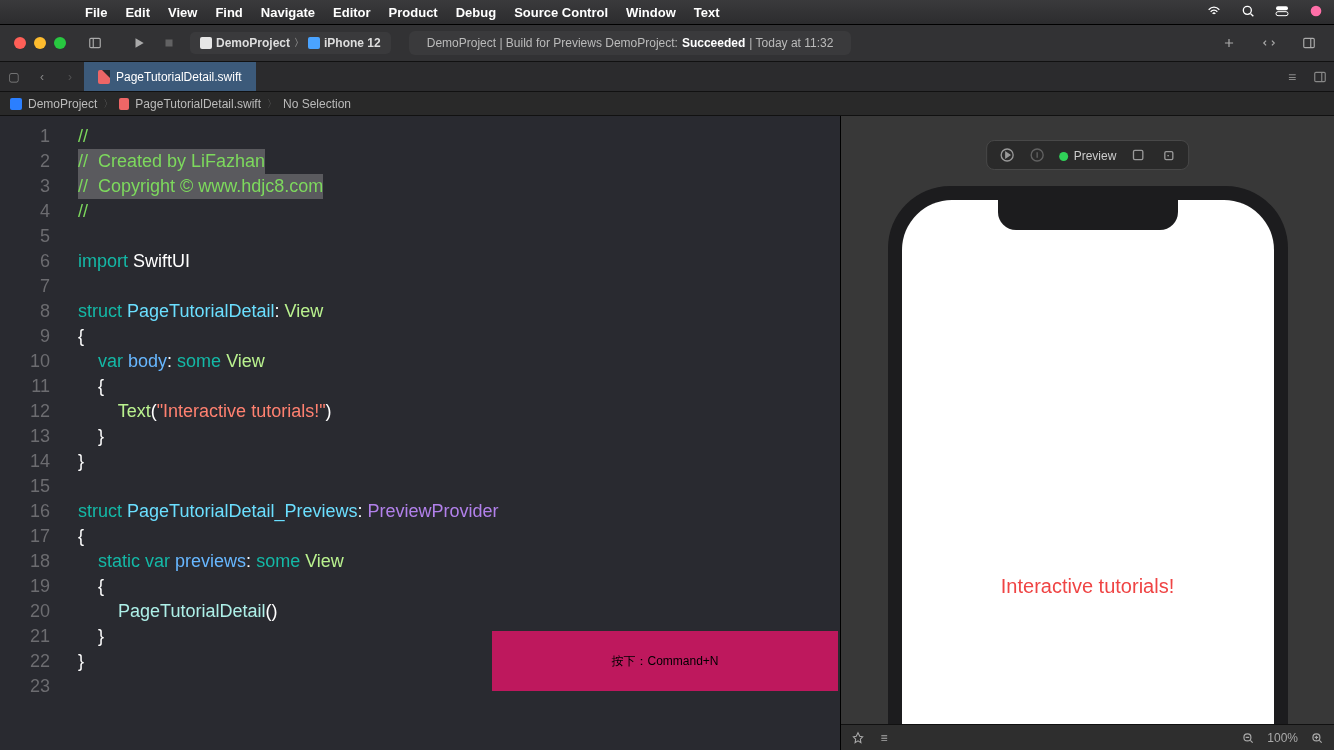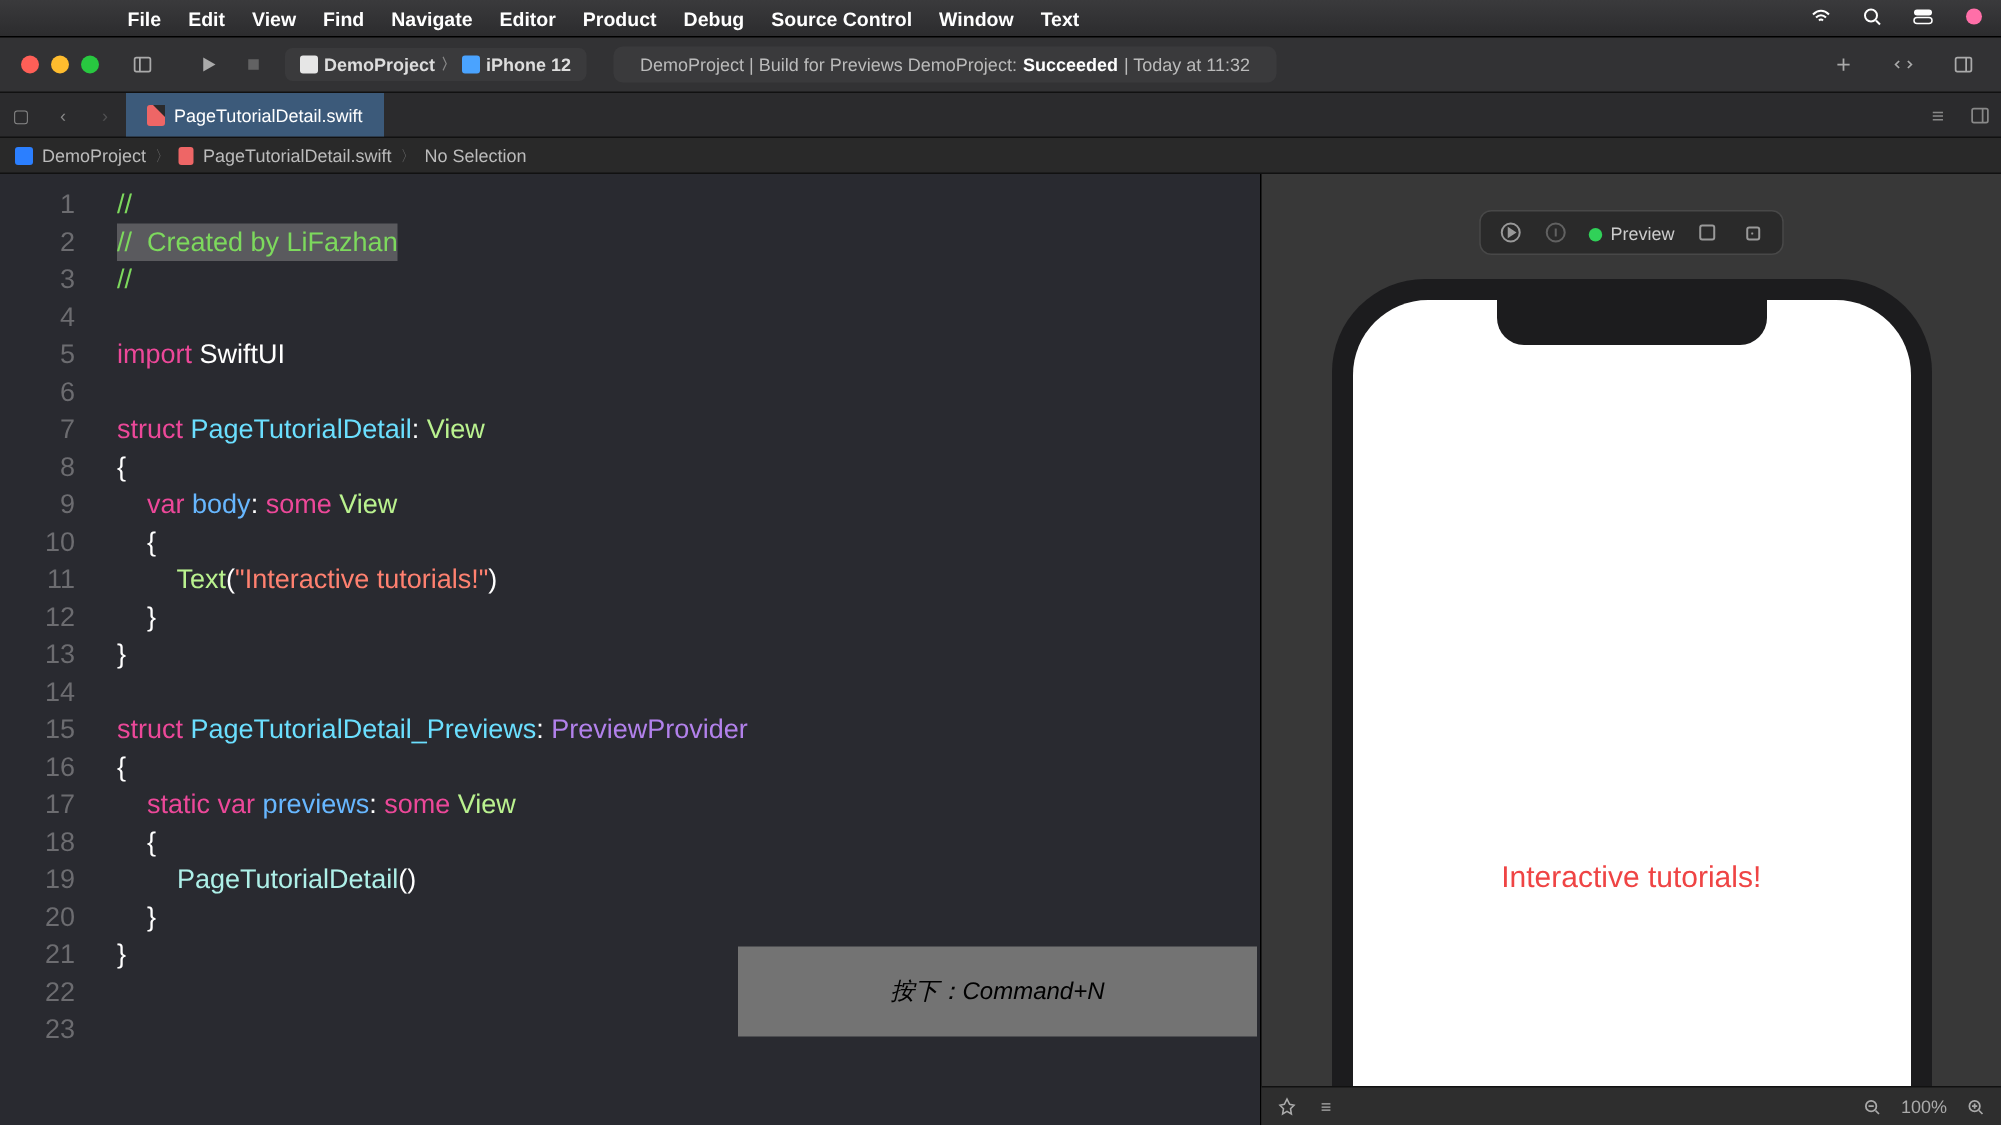--- a/index.html
+++ b/index.html
@@ -48,31 +48,31 @@
 .body { display:flex; height: calc(750px - 24px - 38px - 30px - 24px); }
 
 
 .editor { flex:1; background:#292a30; color:#ddd; font-family:"SF Mono",Menlo,Consolas,monospace; font-size:18px; line-height:25px; position:relative; overflow:hidden; }
 .gutter { position:absolute; top:8px; left:0; width:62px; text-align:right; color:#6c6c70; padding-right:12px; }
 .gutter div{height:25px}
 .code { position:absolute; top:8px; left:78px; right:0; }
 .code .row { height:25px; white-space:pre; }
 .hl { background:#5a5a5e; display:inline-block; }
 .c-comment{color:#7dd95d}
-.c-kw{color:#ec4899}
+.c-kw{color:#14b8a6}
 .c-type{color:#aef0e8}
 .c-typedef{color:#6bdfff}
 .c-ref{color:#baf28f}
 .c-fn{color:#b281eb}
 .c-id{color:#67b7ff}
 .c-str{color:#ff8170}
 .c-plain{color:#fff}
 
 
-.banner { position:absolute; left:492px; top:515px; width:346px; height:60px; background:#737373; color:#000; display:flex; align-items:center; justify-content:center; font-size:16px;font-style:italic; }
+.banner { position:absolute; left:492px; top:515px; width:346px; height:60px; background:#be185d; color:#000; display:flex; align-items:center; justify-content:center; font-size:12px; }
 
 
 .canvas { width:494px; background:#383838; position:relative; border-left:1px solid #000; }
 .preview-tb { position:absolute; top:24px; left:50%; transform:translateX(-50%); background:#2a2a2a; border-radius:8px; display:flex; align-items:flex-end; gap:14px; padding:6px 12px; color:#ccc; font-size:12px; border:1px solid #484848;}
 .preview-tb .pill{display:flex;align-items:center;gap:6px}
 .preview-tb .dot-g{width:9px;height:9px;border-radius:50%;background:#30d158}
 .preview-tb .ico{width:16px;height:16px;display:flex;align-items:center;justify-content:center;color:#999}
 
 
 .phone { position:absolute; top:70px; left:50%; transform:translateX(-50%); width:400px; height:800px; background:#1c1c1e; border-radius:62px; padding:14px; }
@@ -228,20 +228,21 @@
         <div>18</div>
         <div>19</div>
         <div>20</div>
         <div>21</div>
         <div>22</div>
         <div>23</div>
       </div>
     <div class="code" id="code">
         <div class="row"><span><span class="c-comment">//</span></span></div>
         <div class="row"><span class="hl"><span class="c-comment">//  Created by LiFazhan</span></span></div>
+        <div class="row"><span class="hl"><span class="c-comment">//  Copyright © www.hdjc8.com</span></span></div>
         <div class="row"><span><span class="c-comment">//</span></span></div>
         <div class="row"><span></span></div>
         <div class="row"><span><span class="c-kw">import</span><span class="c-plain"> SwiftUI</span></span></div>
         <div class="row"><span></span></div>
         <div class="row"><span><span class="c-kw">struct</span><span class="c-plain"> </span><span class="c-typedef">PageTutorialDetail</span><span class="c-plain">: </span><span class="c-ref">View</span></span></div>
         <div class="row"><span><span class="c-plain">{</span></span></div>
         <div class="row"><span><span class="c-plain">    </span><span class="c-kw">var</span><span class="c-plain"> </span><span class="c-id">body</span><span class="c-plain">: </span><span class="c-kw">some</span><span class="c-plain"> </span><span class="c-ref">View</span></span></div>
         <div class="row"><span><span class="c-plain">    {</span></span></div>
         <div class="row"><span><span class="c-plain">        </span><span class="c-ref">Text</span><span class="c-plain">(</span><span class="c-str">"Interactive tutorials!"</span><span class="c-plain">)</span></span></div>
         <div class="row"><span><span class="c-plain">    }</span></span></div>

